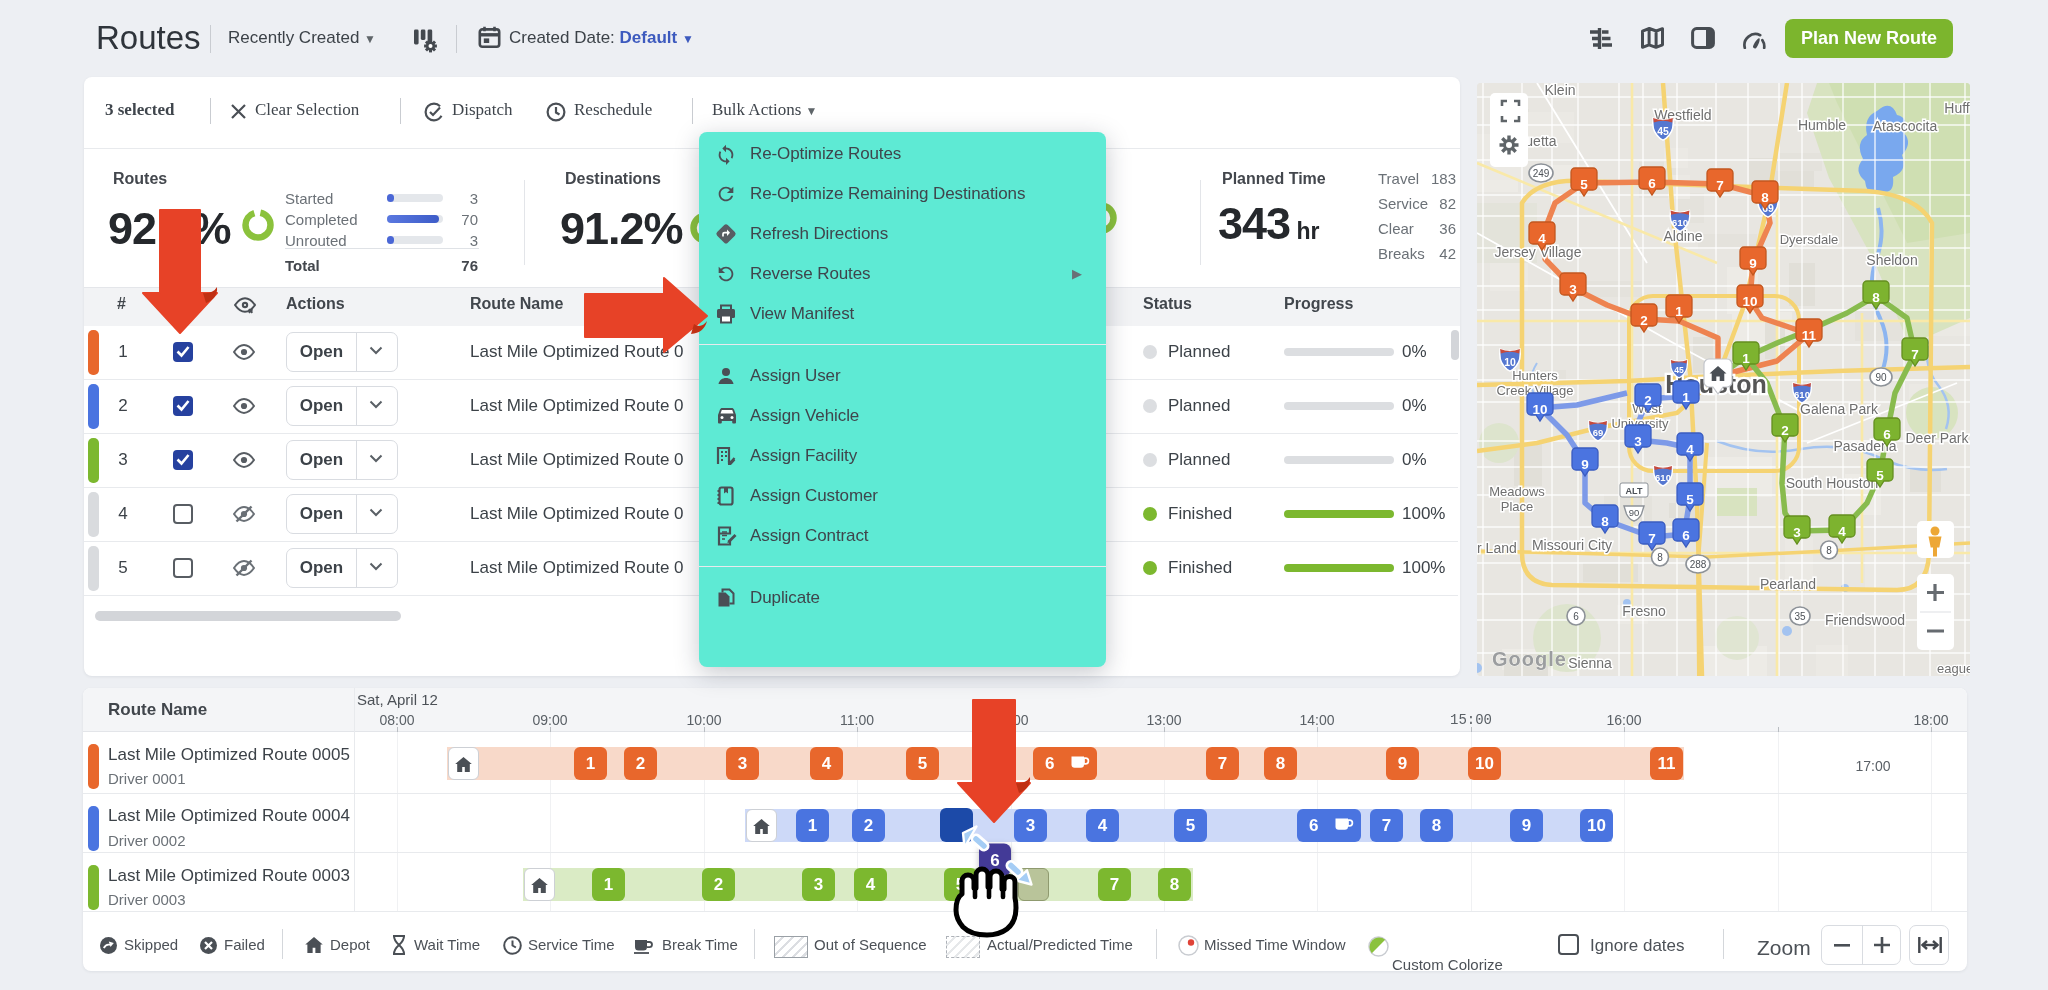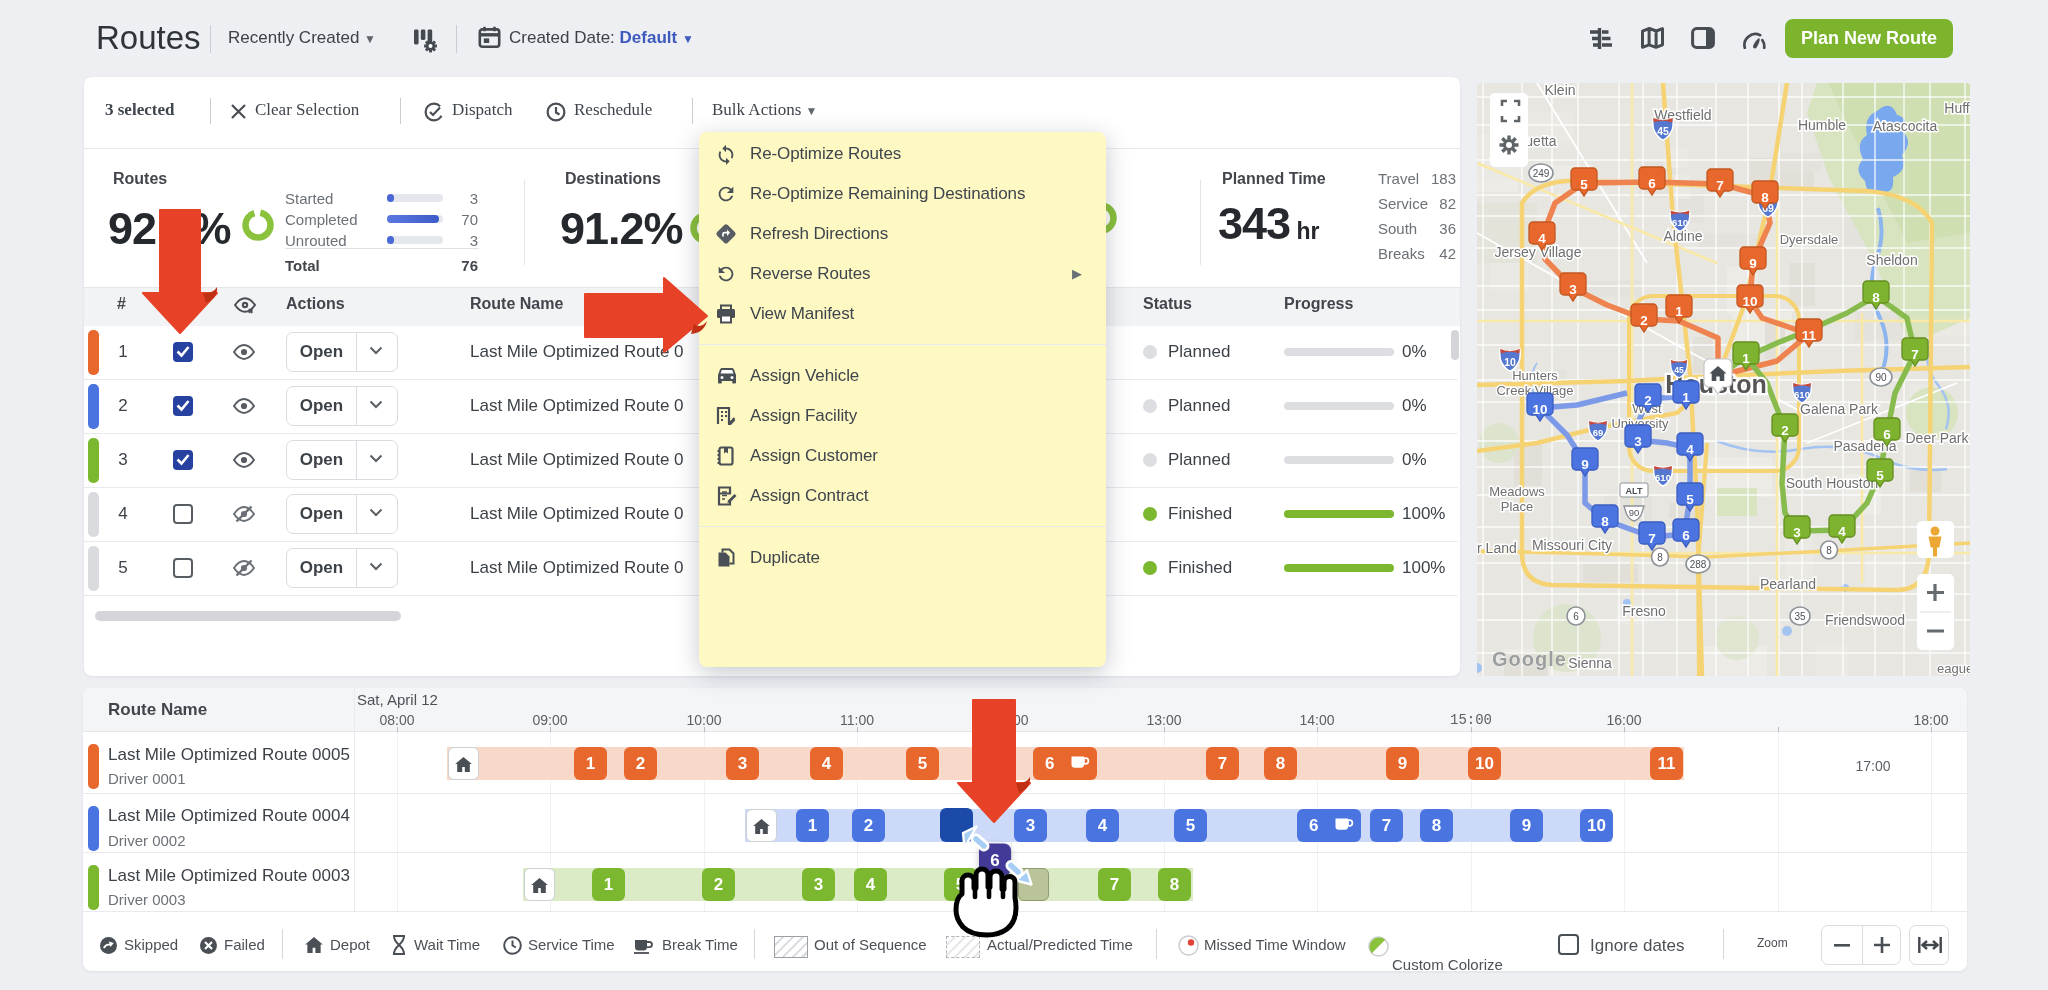--- a/index.html
+++ b/index.html
@@ -27,21 +27,21 @@
 .cbar{position:absolute;left:88px;width:11px;height:45px;border-radius:5px;}
 .ckb{position:absolute;left:173px;width:20px;height:20px;border-radius:4px;}
 .openbtn{position:absolute;left:286px;width:112px;height:40px;border:1px solid #d9dce1;border-radius:7px;background:#fff;}
 .openbtn .lbl{position:absolute;left:0;top:0;width:70px;height:38px;line-height:38px;text-align:center;font-size:17px;font-weight:700;color:#3c4248;border-right:1px solid #d9dce1;}
 .rname{position:absolute;left:470px;font-size:17px;color:#3c4248;white-space:nowrap;}
 .sdot{position:absolute;left:1143px;width:14px;height:14px;border-radius:50%;}
 .stxt{position:absolute;left:1168px;font-size:17px;color:#3c4248;}
 .pbar{position:absolute;left:1284px;width:110px;height:8px;border-radius:4px;}
 .ptxt{position:absolute;left:1402px;font-size:17px;color:#3c4248;}
 
-#menu{left:699px;top:132px;width:407px;height:535px;background:#fef9c3;border-radius:8px;box-shadow:0 6px 24px rgba(30,40,60,.25);padding-top:2px;z-index:40;}
+#menu{left:699px;top:132px;width:407px;height:535px;background:#5eead4;border-radius:8px;box-shadow:0 6px 24px rgba(30,40,60,.25);padding-top:2px;z-index:40;}
 .mi{position:relative;height:40px;line-height:40px;font-size:17px;letter-spacing:-0.1px;color:#3f454c;padding-left:51px;white-space:nowrap;}
 .mi svg{position:absolute;left:16px;top:9px;}
 .msep{height:22px;position:relative;}
 .msep div{position:absolute;left:0;right:0;top:10px;height:1px;background:#e8eaed;}
 
 #bpanel{left:83px;top:688px;width:1884px;height:283px;background:#fff;border-radius:8px;box-shadow:0 1px 3px rgba(40,50,60,.08);}
 #bhead{position:absolute;left:83px;top:688px;width:1884px;height:44px;background:#f4f5f7;border-radius:8px 8px 0 0;border-bottom:1px solid #e3e5e9;}
 .hourlbl{position:absolute;top:712px;font-size:14px;color:#5a6066;transform:translateX(-50%);}
 .tick{position:absolute;top:727px;width:1px;height:5px;background:#b9bdc2;}
 .gline{position:absolute;top:732px;width:1px;height:179px;background:#f0f1f3;}
@@ -160,21 +160,21 @@
     <circle cx="16" cy="16" r="12.5" fill="none" stroke="#8bc23c" stroke-width="6.5"></circle>
   </svg>
 <svg class="abs" style="left:1085px;top:202px;" width="32" height="32" viewBox="0 0 32 32">
     <circle cx="16" cy="16" r="12.5" fill="none" stroke="#8bc23c" stroke-width="6.5"></circle>
   </svg>
 <div class="vdiv" style="left:1200px;top:180px;height:85px;background:#e3e5e9;"></div>
 <div class="statlbl" style="left:1222px;top:170px;">Planned Time</div>
 <div class="bignum" style="left:1218px;top:198px;">343<span style="font-size:23px;font-weight:700;letter-spacing:0;"> hr</span></div>
 <div class="mini" style="left:1378px;top:170px;">Travel</div>
 <div class="mini" style="left:1378px;top:195px;">Service</div>
-<div class="mini" style="left:1378px;top:220px;">South</div>
+<div class="mini" style="left:1378px;top:220px;">Clear</div>
 <div class="mini" style="left:1378px;top:245px;">Breaks</div>
 <div class="mini" style="left:1398px;top:170px;width:58px;text-align:right;">183</div>
 <div class="mini" style="left:1398px;top:195px;width:58px;text-align:right;">82</div>
 <div class="mini" style="left:1398px;top:220px;width:58px;text-align:right;">36</div>
 <div class="mini" style="left:1398px;top:245px;width:58px;text-align:right;">42</div>
 
 <div class="abs" style="left:84px;top:287px;width:1376px;height:39px;background:#f2f3f5;border-top:1px solid #e4e6ea;"></div>
 <div class="th" style="left:117px;">#</div>
 <svg class="abs" style="left:234px;top:297px;" width="22" height="18" viewBox="0 0 22 18">
     <path d="M1 8c3.2-4.6 6.5-6.8 10-6.8S17.8 3.4 21 8c-3.2 4.6-6.5 6.8-10 6.8S4.2 12.6 1 8z" fill="none" stroke="#4a4f55" stroke-width="2"></path>
@@ -316,20 +316,24 @@
         </g>
       </svg>Reverse Routes<span style="position:absolute;right:24px;top:0;color:#6a7076;font-size:13px;">▶</span></div>
 <div class="mi"><svg width="22" height="22" viewBox="0 0 22 22">
         <path d="M6 6V2.5h10V6" fill="none" stroke="#4a4f55" stroke-width="2"></path>
         <rect x="2" y="6" width="18" height="9" rx="1.5" fill="#4a4f55"></rect>
         <rect x="6" y="12.5" width="10" height="7" fill="#fff" stroke="#4a4f55" stroke-width="2"></rect>
       </svg>View Manifest</div>
 <div class="msep">
       <div></div>
     </div>
+<div class="mi"><svg width="22" height="22" viewBox="0 0 22 22">
+        <circle cx="11" cy="7" r="4" fill="#4a4f55"></circle>
+        <path d="M3.5 19c.8-4 3.8-6 7.5-6s6.7 2 7.5 6z" fill="#4a4f55"></path>
+      </svg>Assign User</div>
 <div class="mi"><svg width="24" height="22" viewBox="0 0 24 22">
         <path d="M3 10l2-5.5C5.4 3.6 6.2 3 7.2 3h9.6c1 0 1.8.6 2.2 1.5L21 10v7.5a1 1 0 0 1-1 1h-1.8a1 1 0 0 1-1-1V16H6.8v1.5a1 1 0 0 1-1 1H4a1 1 0 0 1-1-1z" fill="#4a4f55"></path>
         <circle cx="7" cy="12.5" r="1.5" fill="#fff"></circle>
         <circle cx="17" cy="12.5" r="1.5" fill="#fff"></circle>
         <path d="M5.5 8.5h13L17.2 5H6.8z" fill="#fff"></path>
       </svg>Assign Vehicle</div>
 <div class="mi"><svg width="22" height="22" viewBox="0 0 22 22">
         <path d="M3 19V3h11v16" fill="none" stroke="#4a4f55" stroke-width="2.2"></path>
         <path d="M6 6h2v2H6zM10 6h2v2h-2zM6 10h2v2H6zM10 10h2v2h-2zM6 14h2v2H6z" fill="#4a4f55"></path>
         <path d="M13 19l2.5 0 4-4.5" fill="none" stroke="#4a4f55" stroke-width="2.2"></path>
@@ -866,21 +870,21 @@
   </svg>
 <div class="lg" style="left:1204px;">Missed Time Window</div>
 <svg class="abs" style="left:1368px;top:936px;" width="21" height="21" viewBox="0 0 21 21">
     <circle cx="10.5" cy="10.5" r="9.5" fill="#fff" stroke="#c9ccd1" stroke-width="1.5"></circle>
     <path d="M3.8 17.2A9.5 9.5 0 0 1 17.2 3.8z" fill="#8bc23c"></path>
   </svg>
 <div class="lg" style="left:1392px;margin-top:20px;">Custom Colorize</div>
 <div class="abs" style="left:1558px;top:934px;width:21px;height:21px;border:2.5px solid #4a4f55;border-radius:4px;background:#fff;"></div>
 <div class="lg" style="left:1590px;font-size:17px;">Ignore dates</div>
 <div class="lgdiv" style="left:1723px;"></div>
-<div class="lg" style="left:1757px;font-size:12px;">Zoom</div>
+<div class="lg" style="left:1757px;font-size:21px;">Zoom</div>
 <div class="abs" style="left:1821px;top:925px;width:80px;height:40px;border:1px solid #d9dce1;border-radius:7px;background:#fff;">
 <div style="position:absolute;left:40px;top:0;width:1px;height:38px;background:#d9dce1;"></div>
 <svg style="position:absolute;left:12px;top:18px;" width="16" height="3" viewBox="0 0 16 3">
       <rect width="16" height="2.6" fill="#4a4f55"></rect>
     </svg>
 <svg style="position:absolute;left:52px;top:11px;" width="16" height="16" viewBox="0 0 16 16">
       <path d="M8 0v16M0 8h16" stroke="#4a4f55" stroke-width="2.6"></path>
     </svg>
   </div>
 <div class="abs" style="left:1909px;top:925px;width:40px;height:40px;border:1px solid #d9dce1;border-radius:7px;background:#fff;">

